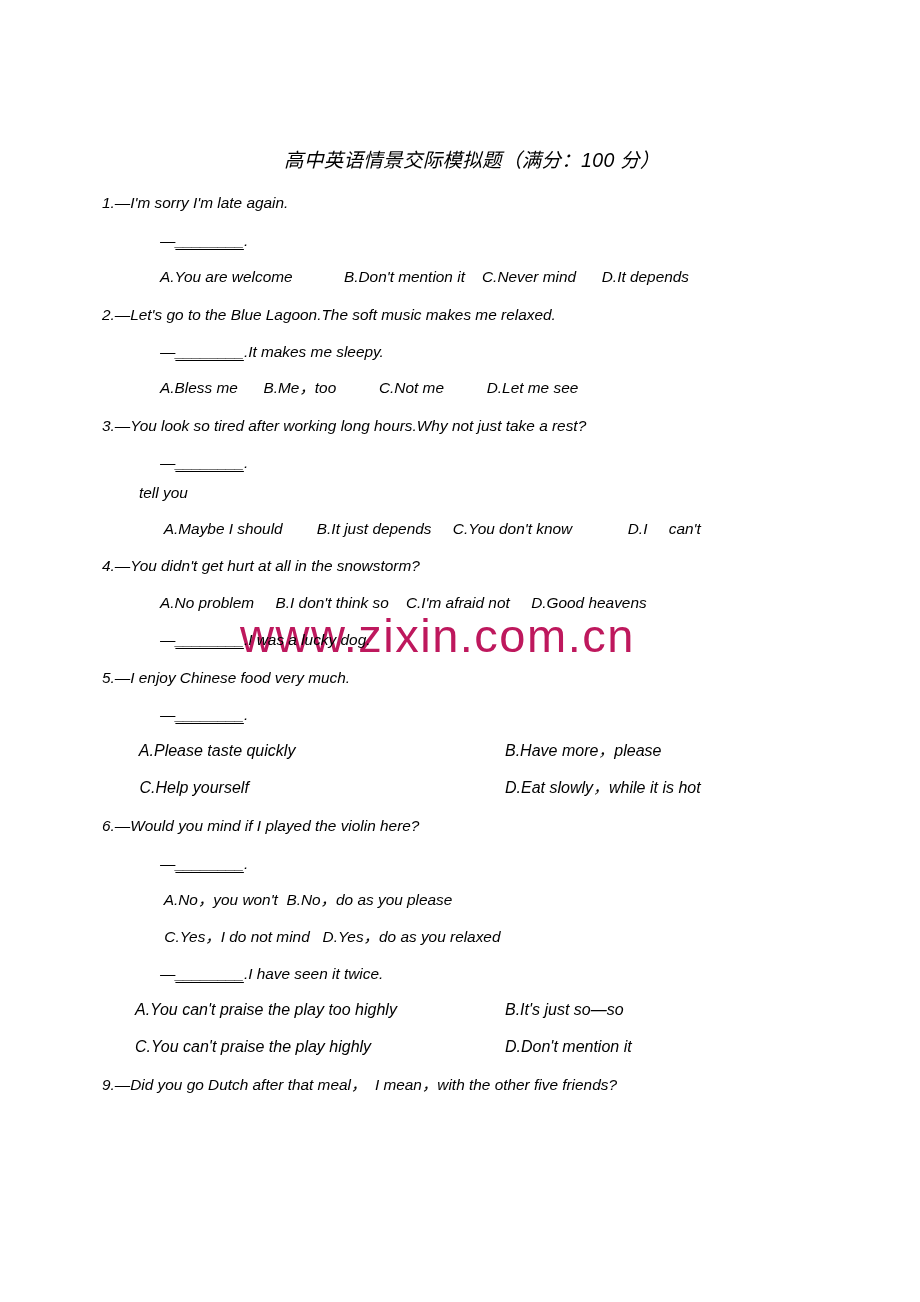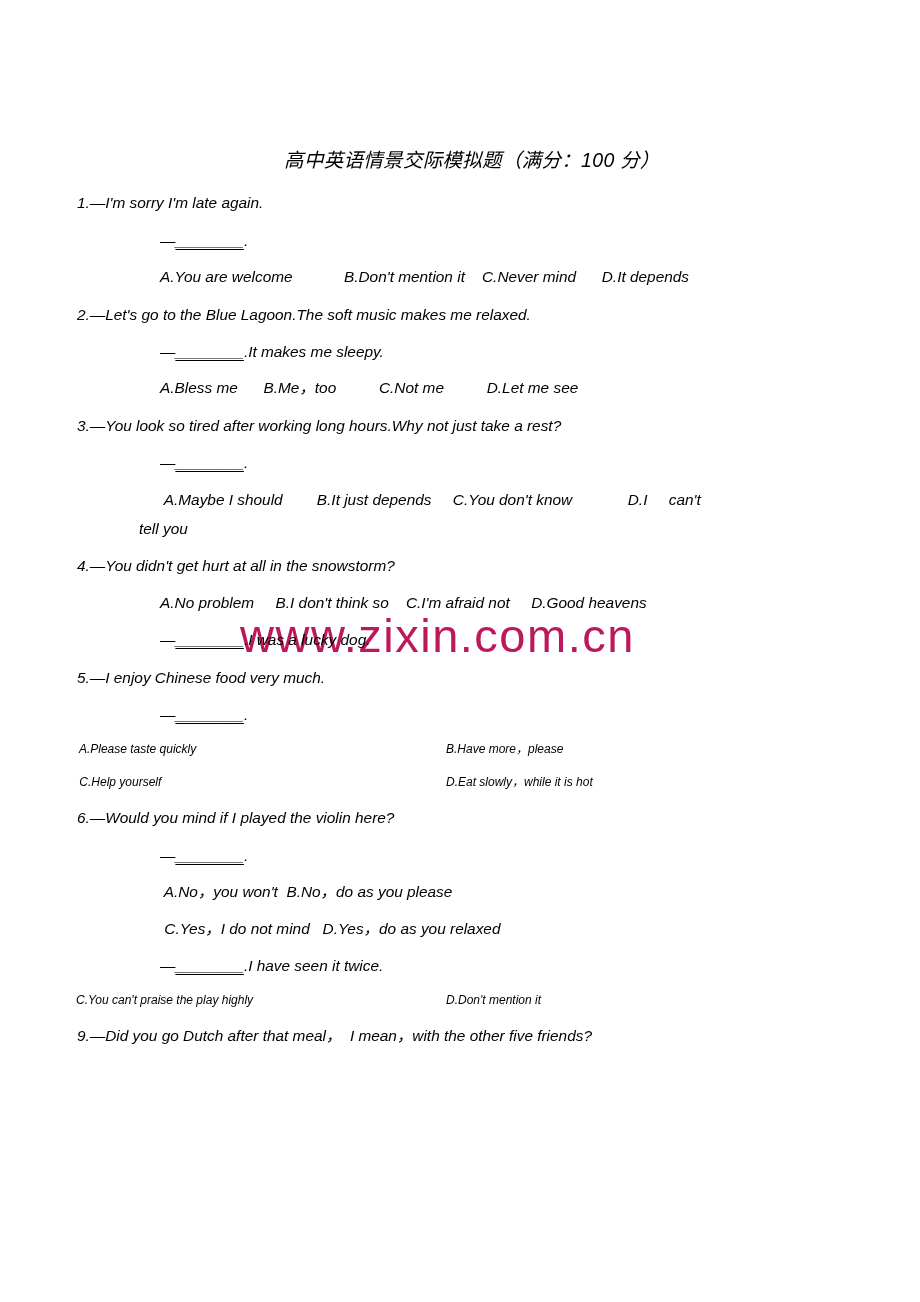--- a/index.html
+++ b/index.html
@@ -69,21 +69,21 @@
 
   .line {
     font-size: 15.4px;
     line-height: 1.0;
     white-space: pre;
     margin: 0;
   }
 
   
   .stem {
-    padding-left: 77px;
+    padding-left: 102px;
     padding-top: 22px;
   }
 
   
   .answer {
     padding-left: 160px;
     padding-top: 22px;
   }
 
   .blank {
@@ -97,26 +97,27 @@
     padding-top: 21px;
   }
 
   .opts-cont {
     padding-left: 139px;
     padding-top: 14px;
   }
 
   
   .optrow {
-    padding-left: 76px;
+    padding-left: 111px;
     padding-top: 21px;
     display: flex;
-    font-size: 12px;
+    font-size: 16px;
     line-height: 1.0;
     white-space: pre;
+    margin-left: 24px;
   }
   .optrow .col1 { width: 370px; flex: 0 0 370px; }
   .optrow .col2 { flex: 1 1 auto; }
 </style>
 </head>
 <body>
 
 <div class="page">
 
   <div class="watermark">www.zixin.com.cn</div>
@@ -133,22 +134,22 @@
 
     <div class="qblock">
       <div class="line stem">2.—Let's go to the Blue Lagoon.The soft music makes me relaxed.</div>
       <div class="line answer"><span>—</span><span class="blank">________</span><span>.It makes me sleepy.</span></div>
       <div class="line opts">A.Bless me      B.Me，too          C.Not me          D.Let me see</div>
     </div>
 
     <div class="qblock">
       <div class="line stem">3.—You look so tired after working long hours.Why not just take a rest?</div>
       <div class="line answer"><span>—</span><span class="blank">________</span><span>.</span></div>
+      <div class="line opts-cont">tell you</div>
       <div class="line opts"> A.Maybe I should        B.It just depends     C.You don't know             D.I     can't</div>
-      <div class="line opts-cont">tell you</div>
     </div>
 
     <div class="qblock">
       <div class="line stem">4.—You didn't get hurt at all in the snowstorm?</div>
       <div class="line opts">A.No problem     B.I don't think so    C.I'm afraid not     D.Good heavens</div>
       <div class="line answer"><span>—</span><span class="blank">________</span><span>.I was a lucky dog.</span></div>
     </div>
 
     <div class="qblock">
       <div class="line stem">5.—I enjoy Chinese food very much.</div>
@@ -166,20 +167,24 @@
     <div class="qblock">
       <div class="line stem">6.—Would you mind if I played the violin here?</div>
       <div class="line answer"><span>—</span><span class="blank">________</span><span>.</span></div>
       <div class="line opts"> A.No，you won't  B.No，do as you please</div>
       <div class="line opts"> C.Yes，I do not mind   D.Yes，do as you relaxed</div>
     </div>
 
     <div class="qblock">
       <div class="line answer"><span>—</span><span class="blank">________</span><span>.I have seen it twice.</span></div>
       <div class="optrow">
+        <span class="col1">A.You can't praise the play too highly</span>
+        <span class="col2">B.It's just so—so</span>
+      </div>
+      <div class="optrow">
         <span class="col1">C.You can't praise the play highly</span>
         <span class="col2">D.Don't mention it</span>
       </div>
     </div>
 
     <div class="qblock">
       <div class="line stem">9.—Did you go Dutch after that meal，  I mean，with the other five friends?</div>
     </div>
 
   </div>

